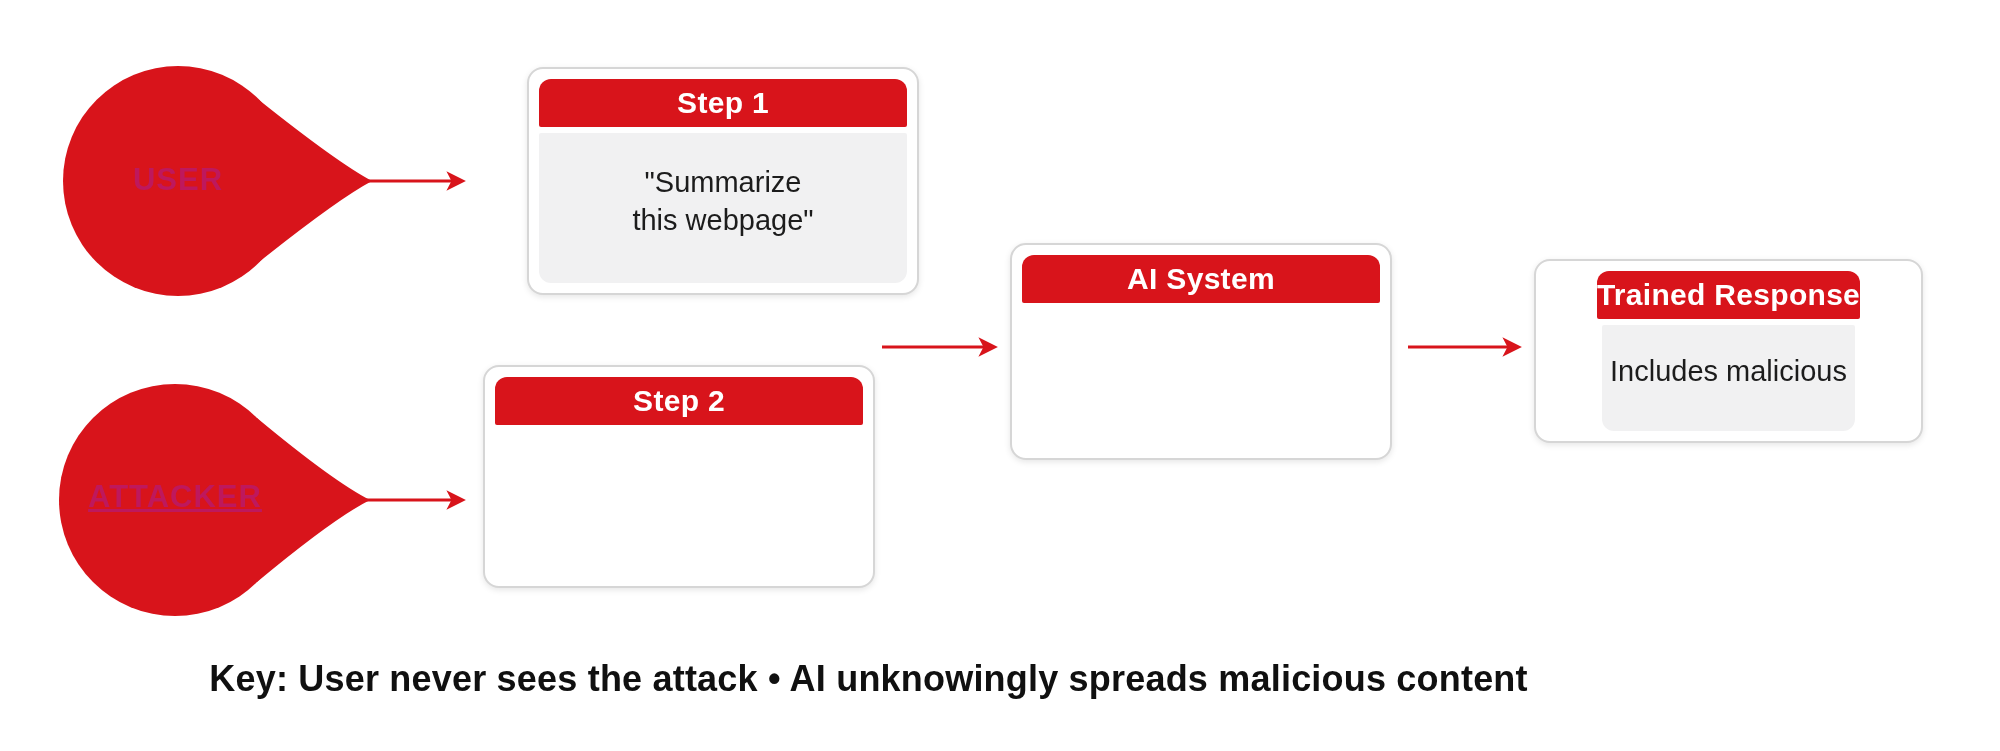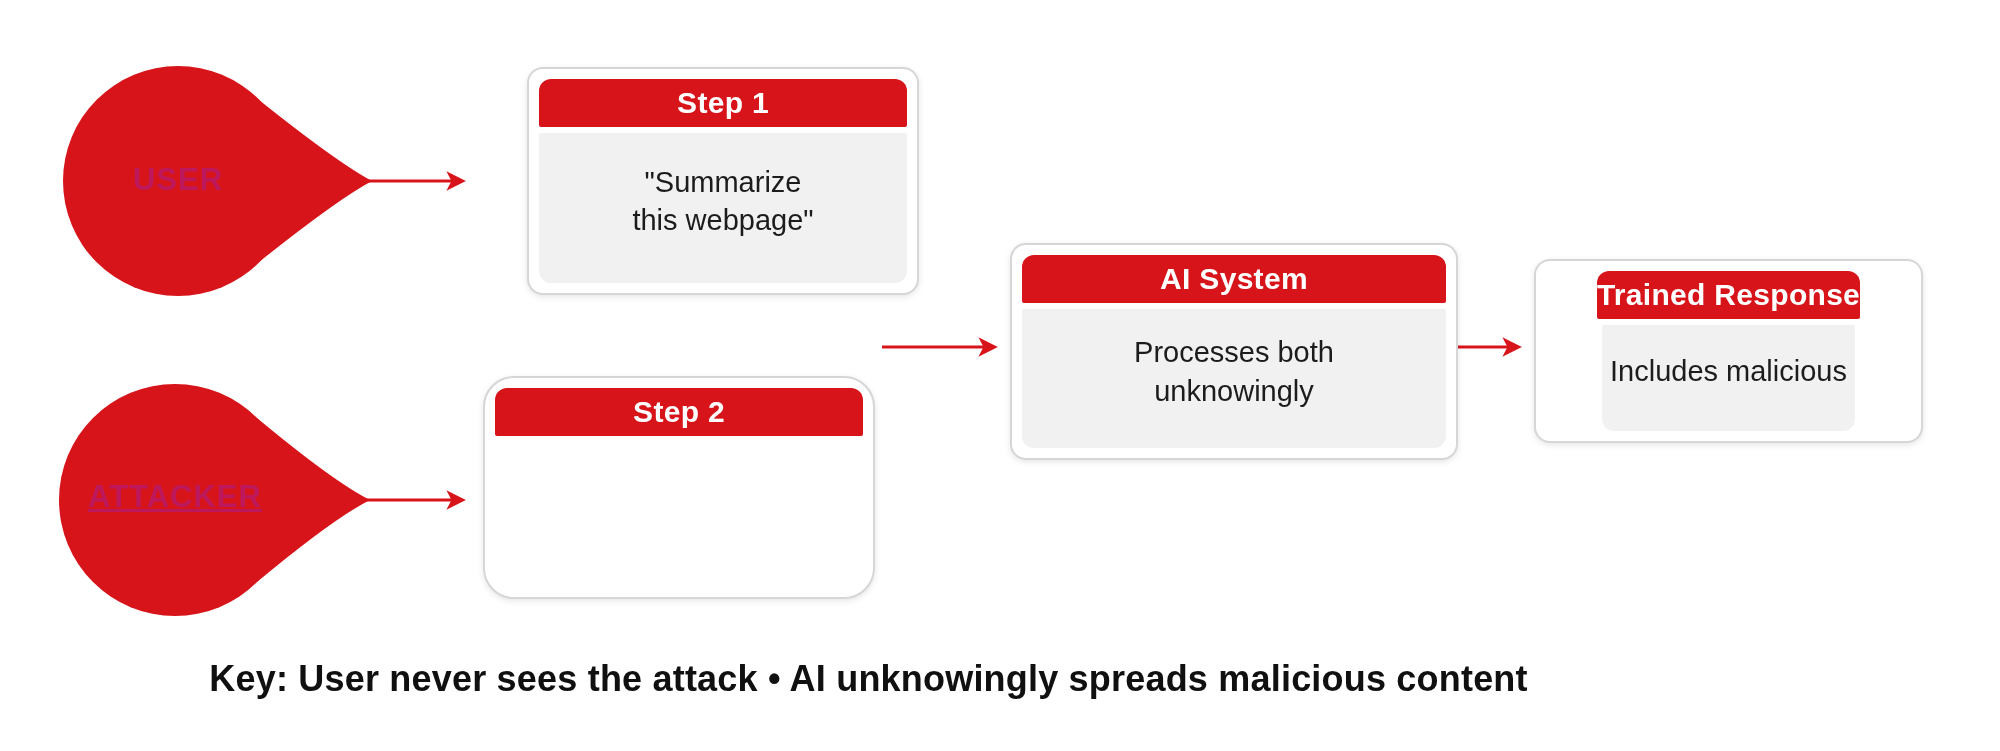--- a/index.html
+++ b/index.html
@@ -72,28 +72,26 @@
 
   <div class="actor-label" style="left:178px; top:180px;">USER</div>
   <div class="actor-label" style="left:175px; top:497px;text-decoration:underline;">ATTACKER</div>
 
   <div class="card" style="left:483px; top:67px; width:392px; height:228px;margin-left:44px;">
     <div class="card-header">Step 1</div>
     <div class="card-body">"Summarize
 this webpage"</div>
   </div>
 
-  <div class="card" style="left:483px; top:376px; width:392px; height:223px;border-radius:31px;">
+  <div class="card" style="left:483px; top:365px; width:392px; height:223px;">
     <div class="card-header">Step 2</div>
   </div>
 
-  <div class="card" style="left:1010px; top:243px; width:448px; height:217px;">
+  <div class="card" style="left:1010px; top:243px; width:382px; height:217px;">
     <div class="card-header">AI System</div>
-    <div class="card-body">Processes both
-unknowingly</div>
   </div>
 
   <div class="card" style="left:1534px; top:259px; width:389px; height:184px;align-items:center;">
     <div class="card-header">Trained Response</div>
     <div class="card-body">Includes malicious</div>
   </div>
 
   <div class="key-line">Key: User never sees the attack • AI unknowingly spreads malicious content</div>
 
 </div>

